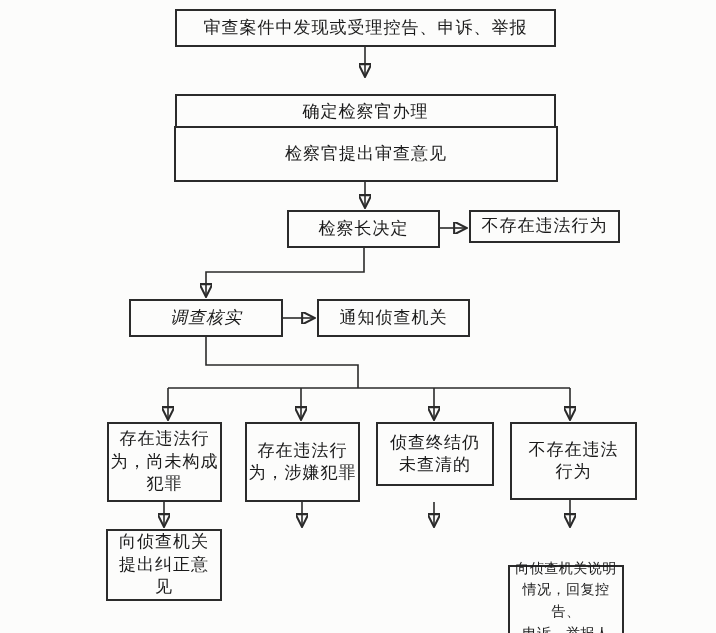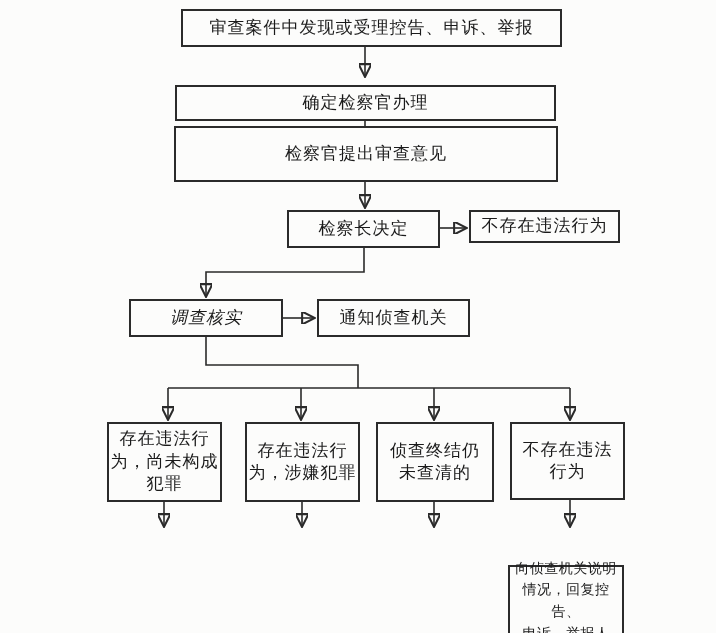--- a/index.html
+++ b/index.html
@@ -43,31 +43,31 @@
     line-height: 1.32;
     white-space: pre-line;
   }
   .node.small-text {
     font-size: 14px;
     letter-spacing: 0.5px;
     line-height: 1.55;
     margin-top: 36px;
   }
   
-  #n1  { left: 181px; top:   9px; width: 381px; height: 38px; }
-  #n2  { left: 175px; top:  85px; width: 381px; height: 36px; }
+  #n1  { left: 175px; top:   9px; width: 381px; height: 38px; }
+  #n2  { left: 175px; top:  94px; width: 381px; height: 36px; }
   #n3  { left: 174px; top: 126px; width: 384px; height: 56px; }
   #n4  { left: 287px; top: 210px; width: 153px; height: 38px; }
   #n5  { left: 469px; top: 210px; width: 151px; height: 33px; text-align: center; }
   #n6  { left: 129px; top: 299px; width: 154px; height: 38px; font-style: italic; }
   #n7  { left: 317px; top: 299px; width: 153px; height: 38px; }
   #n8  { left: 107px; top: 422px; width: 115px; height: 80px; }
   #n9  { left: 245px; top: 422px; width: 115px; height: 80px; }
-  #n10 { left: 376px; top: 422px; width: 118px; height: 80px; }
-  #n11 { left: 510px; top: 422px; width: 115px; height: 78px; }
+  #n10 { left: 376px; top: 422px; width: 118px; height: 64px; }
+  #n11 { left: 510px; top: 422px; width: 127px; height: 78px; }
   #n12 { left: 106px; top: 529px; width: 116px; height: 72px; }
   #n13 { left: 243px; top: 529px; width: 117px; height: 74px; }
   #n14 { left: 376px; top: 529px; width: 117px; height: 72px; }
   #n15 { left: 508px; top: 529px; width: 116px; height: 72px; }
 </style>
 </head>
 <body>
 
 <div id="canvas">
 
@@ -104,17 +104,20 @@
   <div id="n7" class="node">通知侦查机关</div>
   <div id="n8" class="node">存在违法行
 为，尚未构成
 犯罪</div>
   <div id="n9" class="node">存在违法行
 为，涉嫌犯罪</div>
   <div id="n10" class="node">侦查终结仍
 未查清的</div>
   <div id="n11" class="node">不存在违法
 行为</div>
+  <div id="n12" class="node">向侦查机关
+提出纠正意
+见</div>
   <div id="n15" class="node small-text">向侦查机关说明
 情况，回复控告、
 申诉、举报人</div>
 
 </div>
 
 </body></html>

